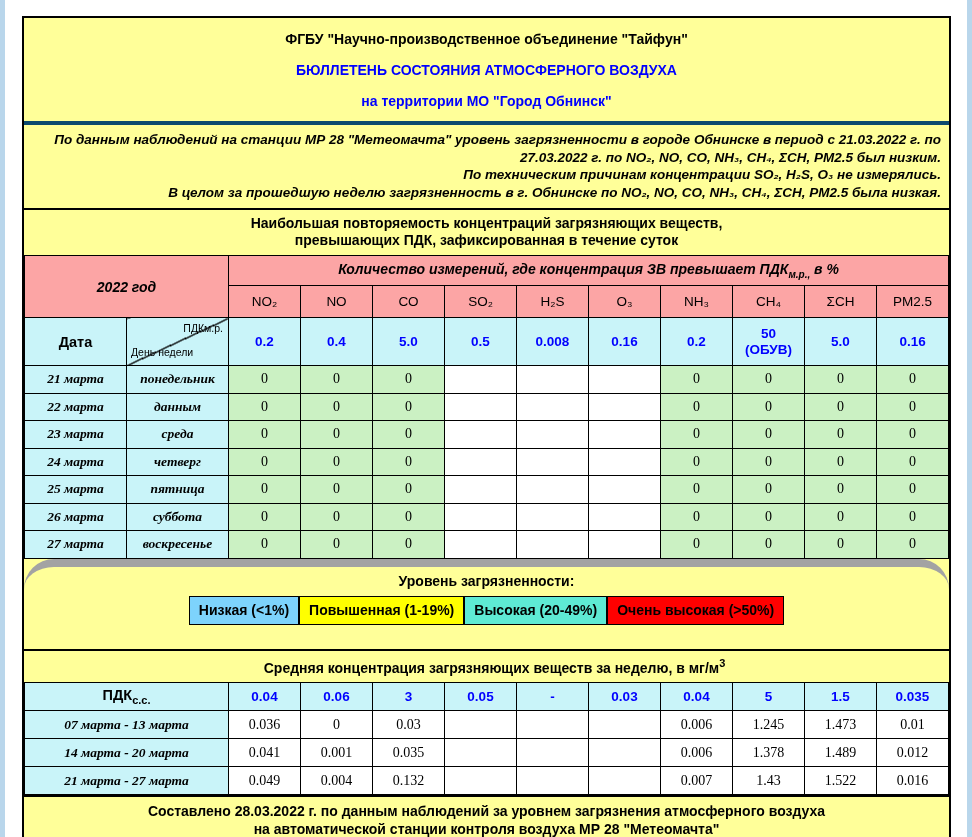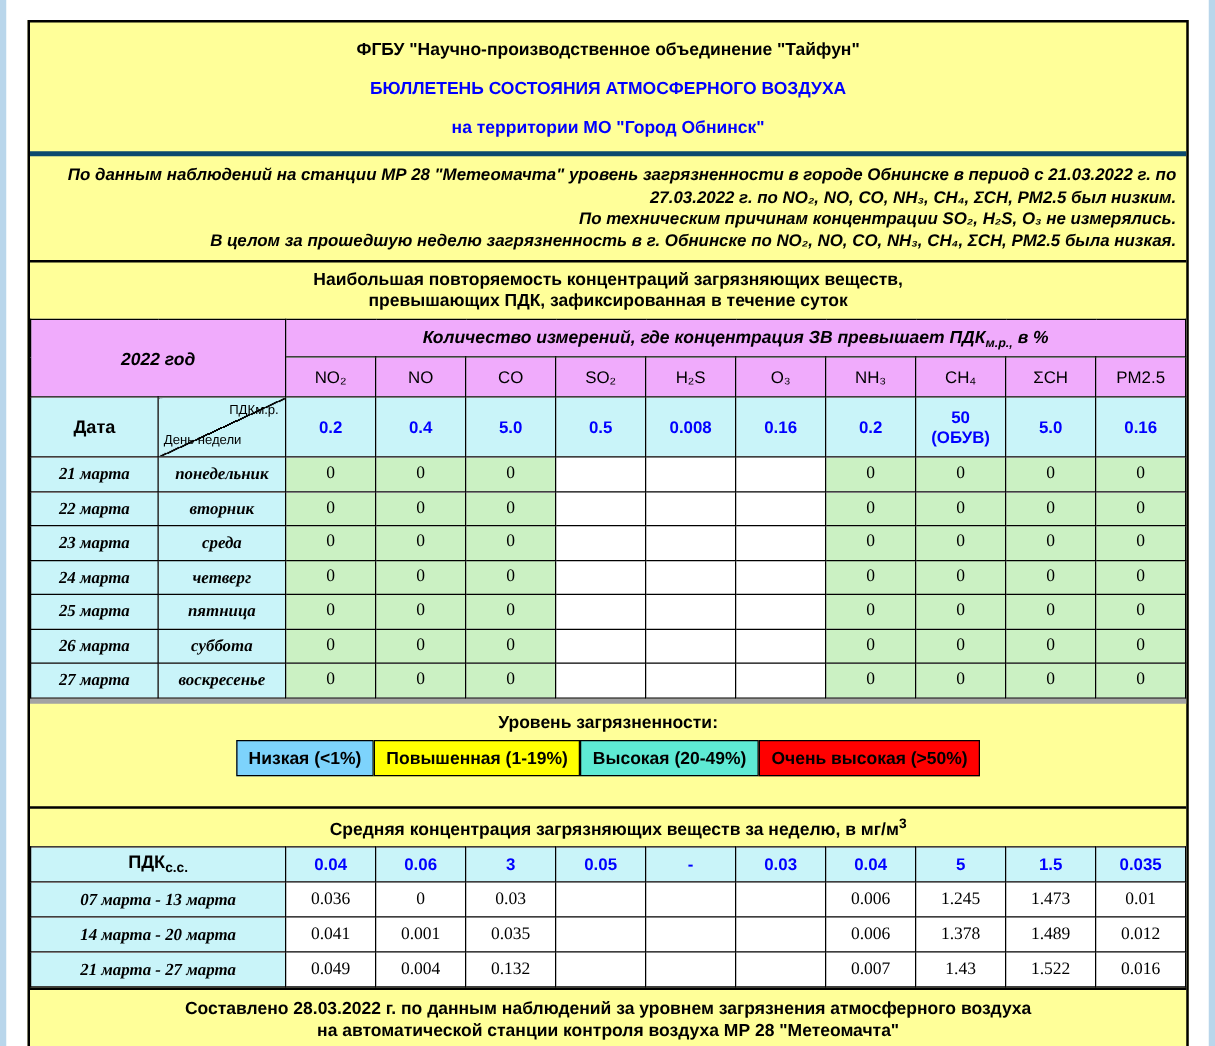--- a/index.html
+++ b/index.html
@@ -28,21 +28,21 @@
     font-weight: bold; font-size: 14px; line-height: 17px; white-space: pre-line; }
 
   
   table { width: 100%; border-collapse: collapse; table-layout: fixed; background: #FFFFFF; }
   td { border: 1px solid #000; text-align: center; vertical-align: middle;
     font-size: 13px; overflow: hidden; padding: 1px 2px; }
   col.c-label { width: 102px; }
   col.c-label2 { width: 204px; }
   col.c-data { width: 72px; }
 
-  .gray  { background: #f0abfc; }
+  .gray  { background: #fca5a5; }
   .cyan  { background: #C9F4F9; margin-top: 45px; }
   .green { background: #CBF1C3; }
 
   .t1 tr.hrow1 td { height: 30px; }
   .t1 tr.hrow2 td { height: 32px; }
   .t1 tr.pdkrow td { height: 48px; }
   .t1 tr.drow td { height: 27.5px; }
 
   .year-cell { font-weight: bold; font-style: italic; font-size: 14px; }
   .mhead { font-weight: bold; font-style: italic; font-size: 14px; }
@@ -56,21 +56,21 @@
       transparent calc(50% - 0.7px), #000 calc(50% - 0.7px),
       #000 calc(50% + 0.7px), transparent calc(50% + 0.7px)); }
   .diag-top { position: absolute; top: 4px; right: 5px; font-size: 10.5px; }
   .diag-bottom { position: absolute; bottom: 7px; left: 4px; font-size: 10.5px; }
 
   .date-cell, .day-cell { font-family: "Liberation Serif", "DejaVu Serif", serif;
     font-weight: bold; font-style: italic; font-size: 13.5px; }
   .num { font-family: "Liberation Serif", "DejaVu Serif", serif; font-size: 14px; }
 
   
-  .legend-block { border-top: 4px solid #a3a3a3; padding: 6px 0 24px 0; text-align: center; }
+  .legend-block { border-top: 8px solid #a3a3a3; padding: 6px 0 24px 0; text-align: center; border-radius: 30px; }
   .legend-title { font-weight: bold; font-size: 14px; margin-bottom: 7px; }
   .legend-row { display: flex; justify-content: center; }
   .legend-item { border: 1px solid #000; font-weight: bold; font-size: 14px; padding: 5px 9px 6px 9px; }
   .lv0 { background: #7dd3fc; }
   .lv1 { background: #FFFF00; }
   .lv2 { background: #5eead4; }
   .lv3 { background: #FF0000; }
 
   .avg-title { border-top: 2px solid #000; padding: 6px 8px 7px 24px; text-align: center;
     font-weight: bold; font-size: 14px; }
@@ -168,21 +168,21 @@
           <td class="num"></td>
           <td class="num"></td>
           <td class="num"></td>
           <td class="green num">0</td>
           <td class="green num">0</td>
           <td class="green num">0</td>
           <td class="green num">0</td>
         </tr>
         <tr class="drow">
           <td class="cyan date-cell">22 марта</td>
-          <td class="cyan day-cell">вторник</td>
+          <td class="cyan day-cell">данным</td>
           <td class="green num">0</td>
           <td class="green num">0</td>
           <td class="green num">0</td>
           <td class="num"></td>
           <td class="num"></td>
           <td class="num"></td>
           <td class="green num">0</td>
           <td class="green num">0</td>
           <td class="green num">0</td>
           <td class="green num">0</td>

